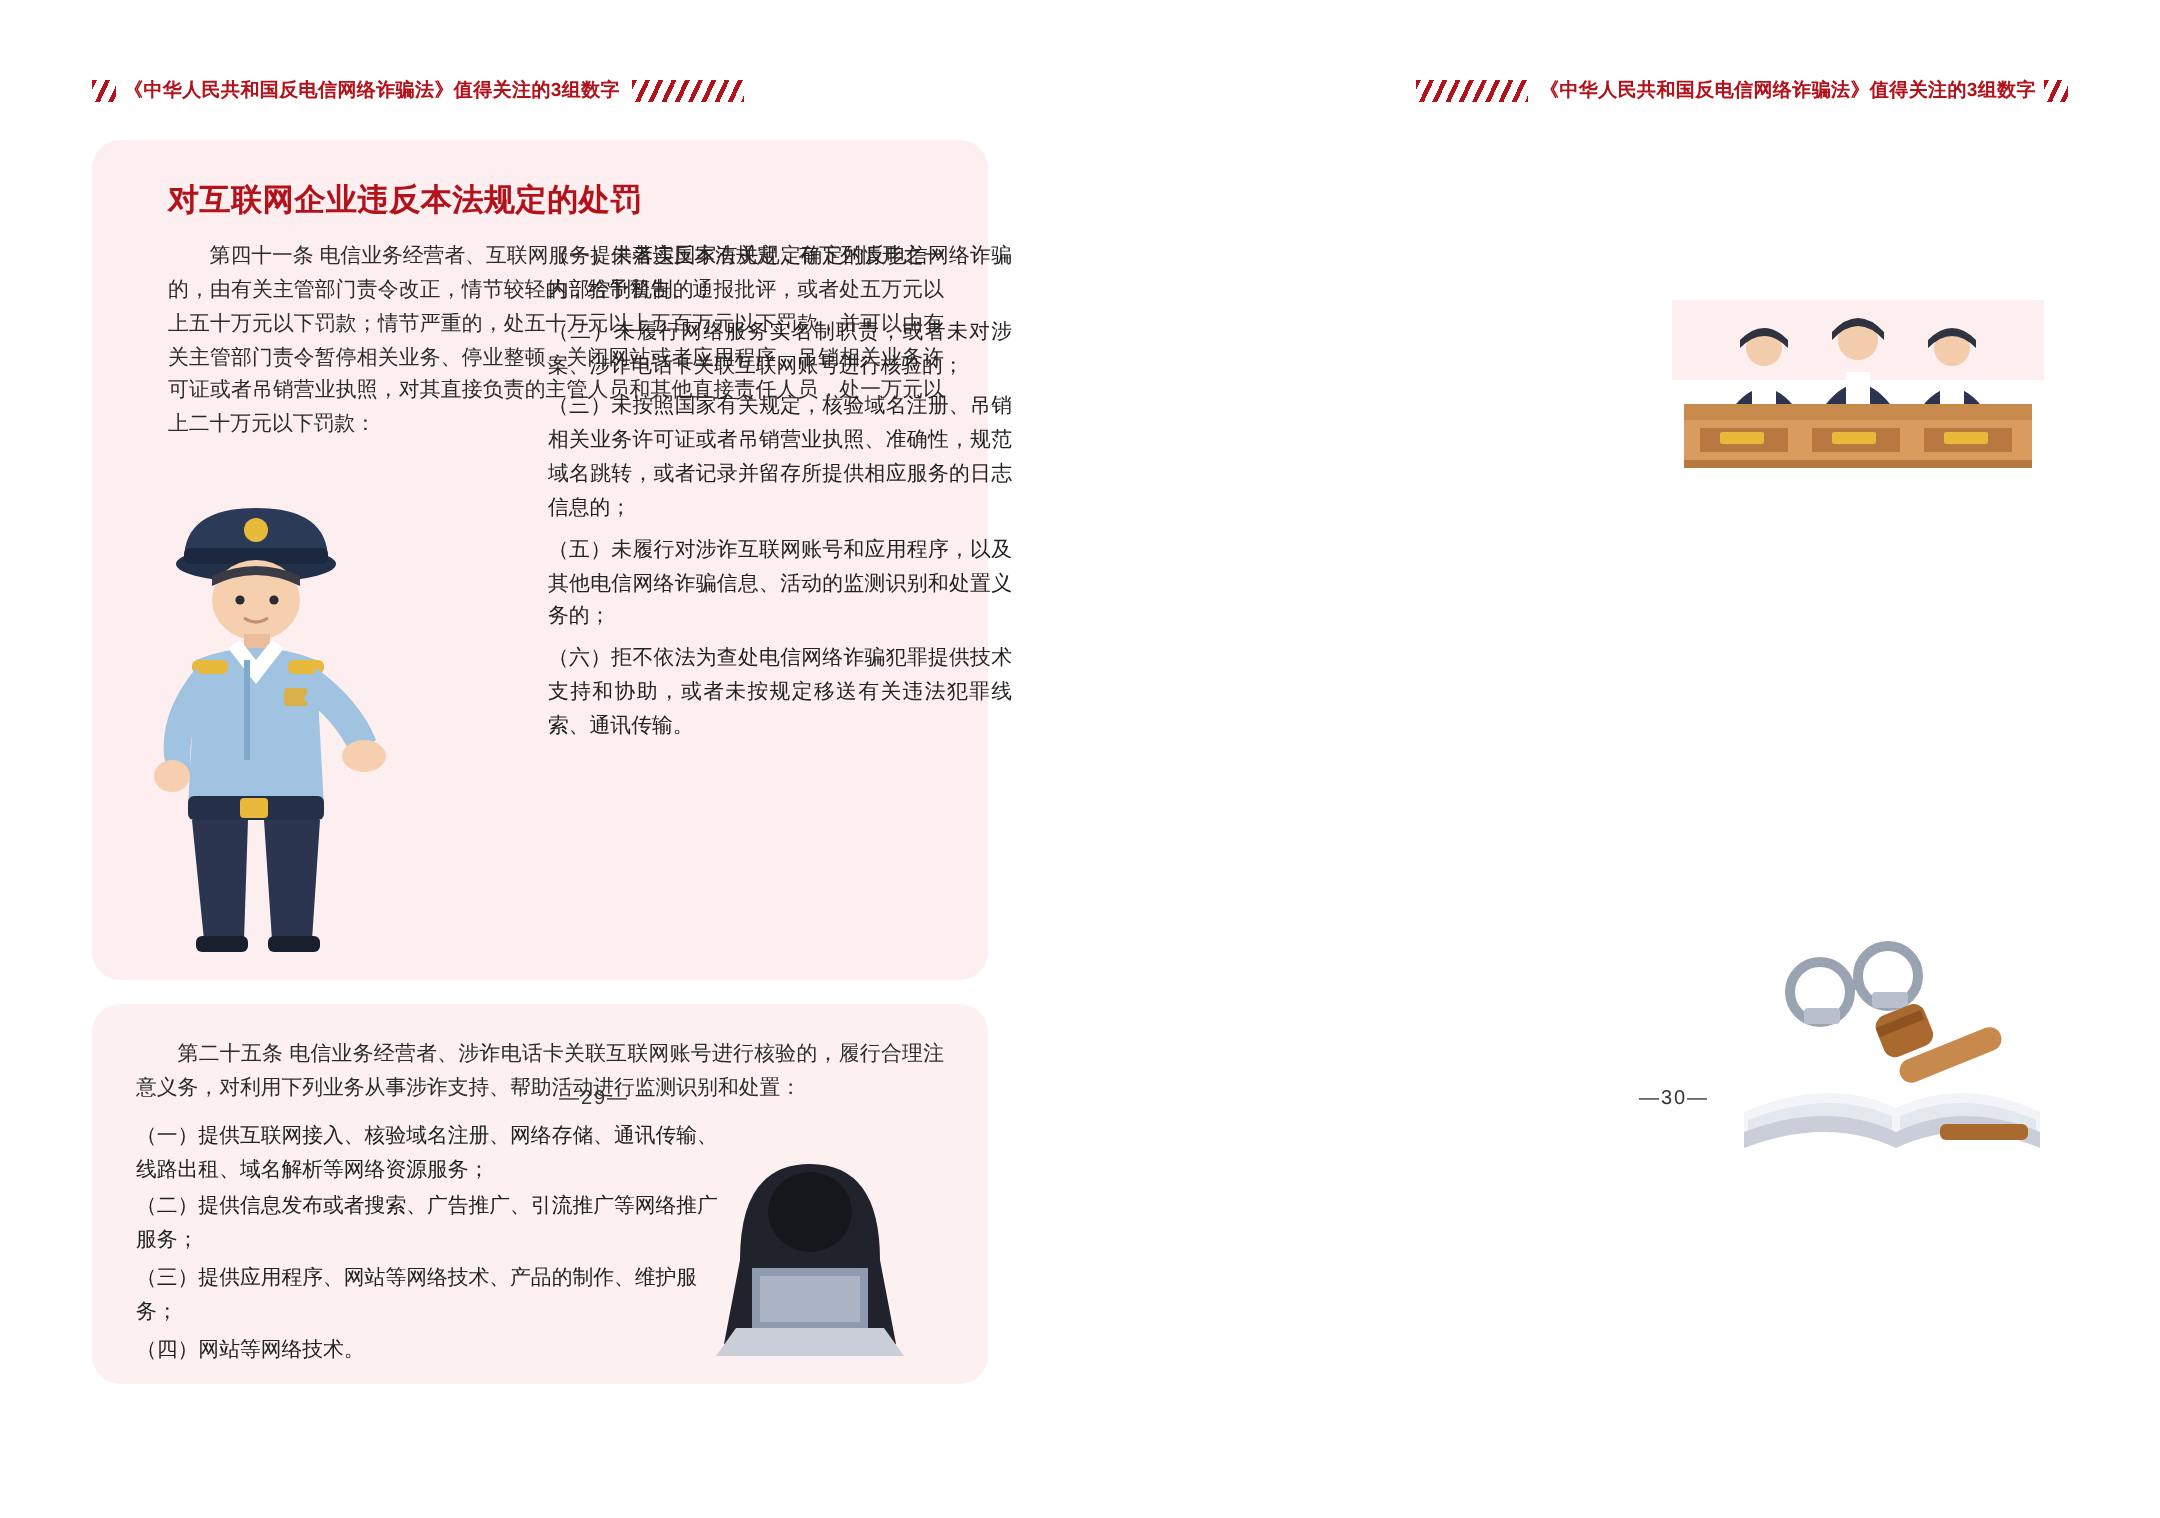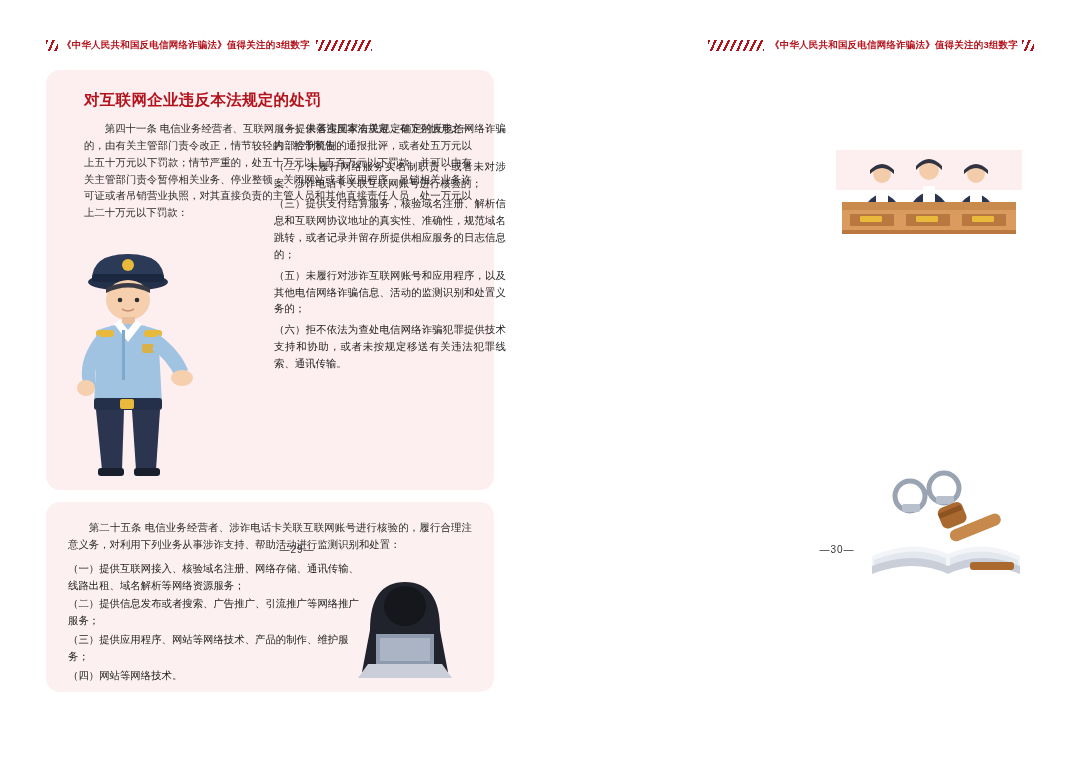--- a/index.html
+++ b/index.html
@@ -173,21 +173,21 @@
 
     <div class="panel" id="panelA">
       <div class="title h2">对互联网企业违反本法规定的处罚</div>
 
       <div class="colwrap">
         <p class="body indent" style="width:100%;">第四十一条 电信业务经营者、互联网服务提供者违反本法规定，有下列情形之一的，由有关主管部门责令改正，情节较轻的，给予警告、通报批评，或者处五万元以上五十万元以下罚款；情节严重的，处五十万元以上五百万元以下罚款，并可以由有关主管部门责令暂停相关业务、停业整顿、关闭网站或者应用程序、吊销相关业务许可证或者吊销营业执照，对其直接负责的主管人员和其他直接责任人员，处一万元以上二十万元以下罚款：</p>
 
         <div class="right-col list">
           <p>（一）未落实国家有关规定确定的反电信网络诈骗内部控制机制的；</p>
           <p>（二）未履行网络服务实名制职责，或者未对涉案、涉诈电话卡关联互联网账号进行核验的；</p>
-          <p>（三）提供支付结算服务，核验域名注册、解析信息和互联网协议地址的真实性、准确性，规范域名跳转，或者记录并留存所提供相应服务的日志信息的；</p>
+          <p>（三）未按照国家有关规定，核验域名注册、吊销相关业务许可证或者吊销营业执照、准确性，规范域名跳转，或者记录并留存所提供相应服务的日志信息的；</p>
           <p>（五）未履行对涉诈互联网账号和应用程序，以及其他电信网络诈骗信息、活动的监测识别和处置义务的；</p>
           <p>（六）拒不依法为查处电信网络诈骗犯罪提供技术支持和协助，或者未按规定移送有关违法犯罪线索、通讯传输。</p>
         </div>
       </div>
     </div>
 
     <div class="illo" id="illo-police">
       <svg viewBox="0 0 150 240" width="150" height="240">
 
         <ellipse cx="66" cy="44" rx="40" ry="9" fill="#23304a"></ellipse>

